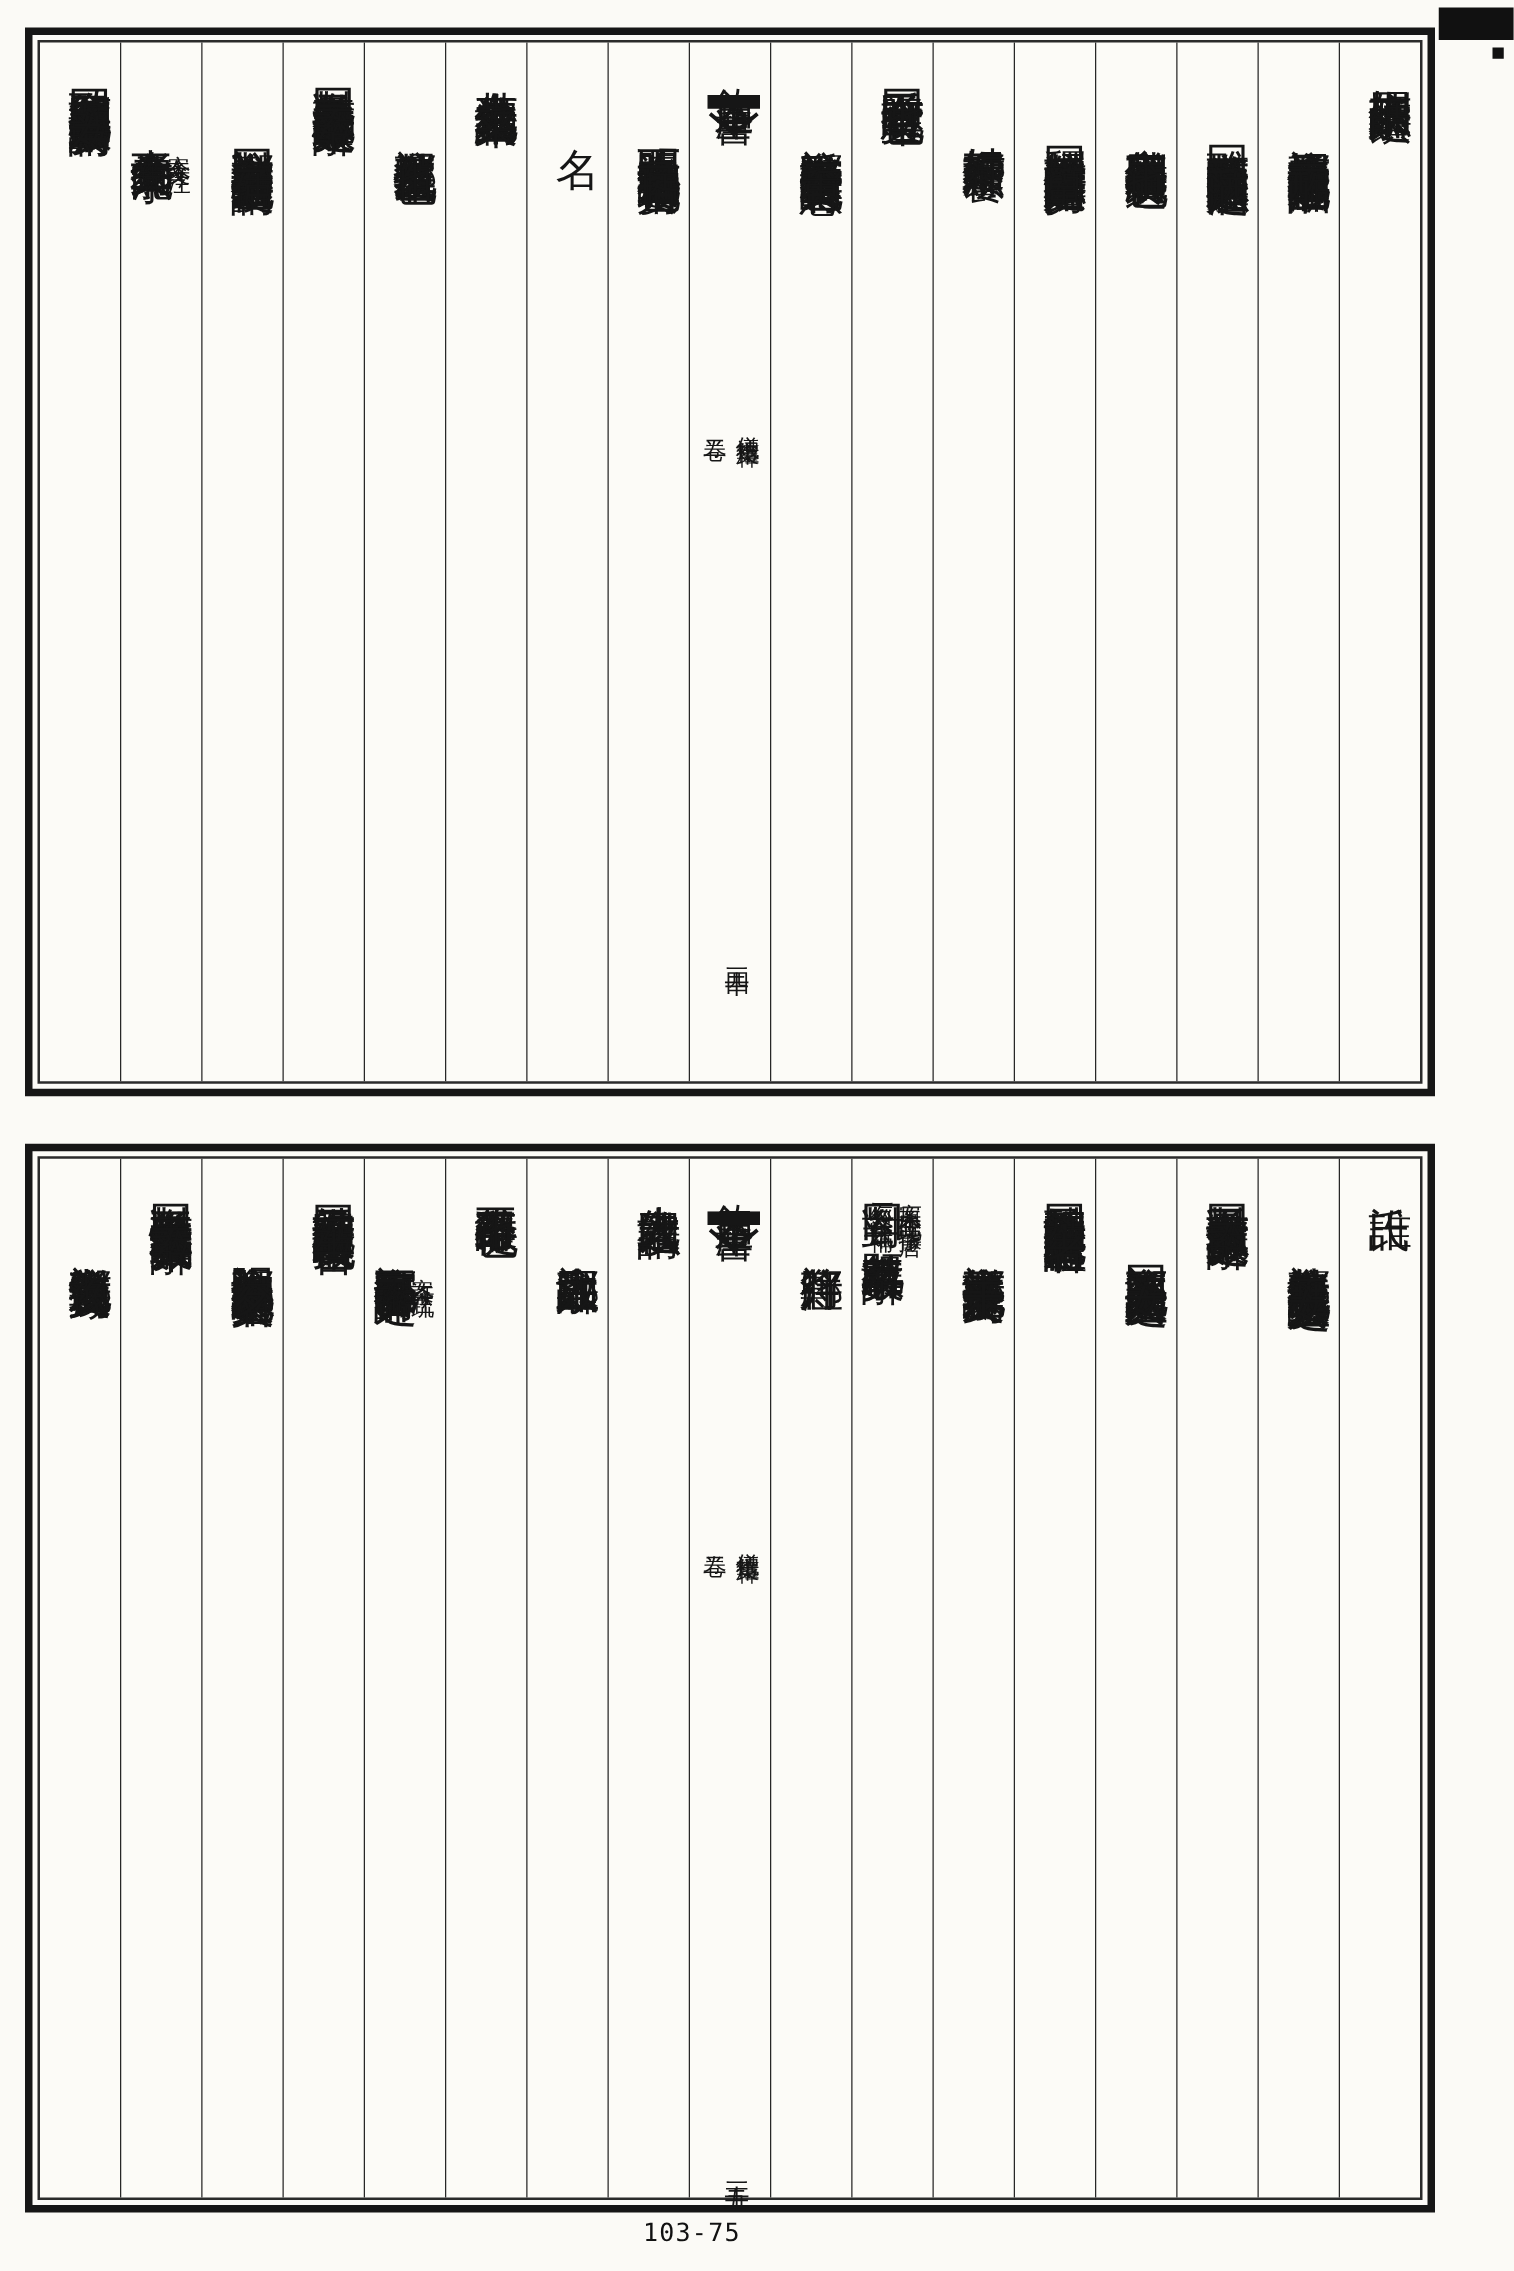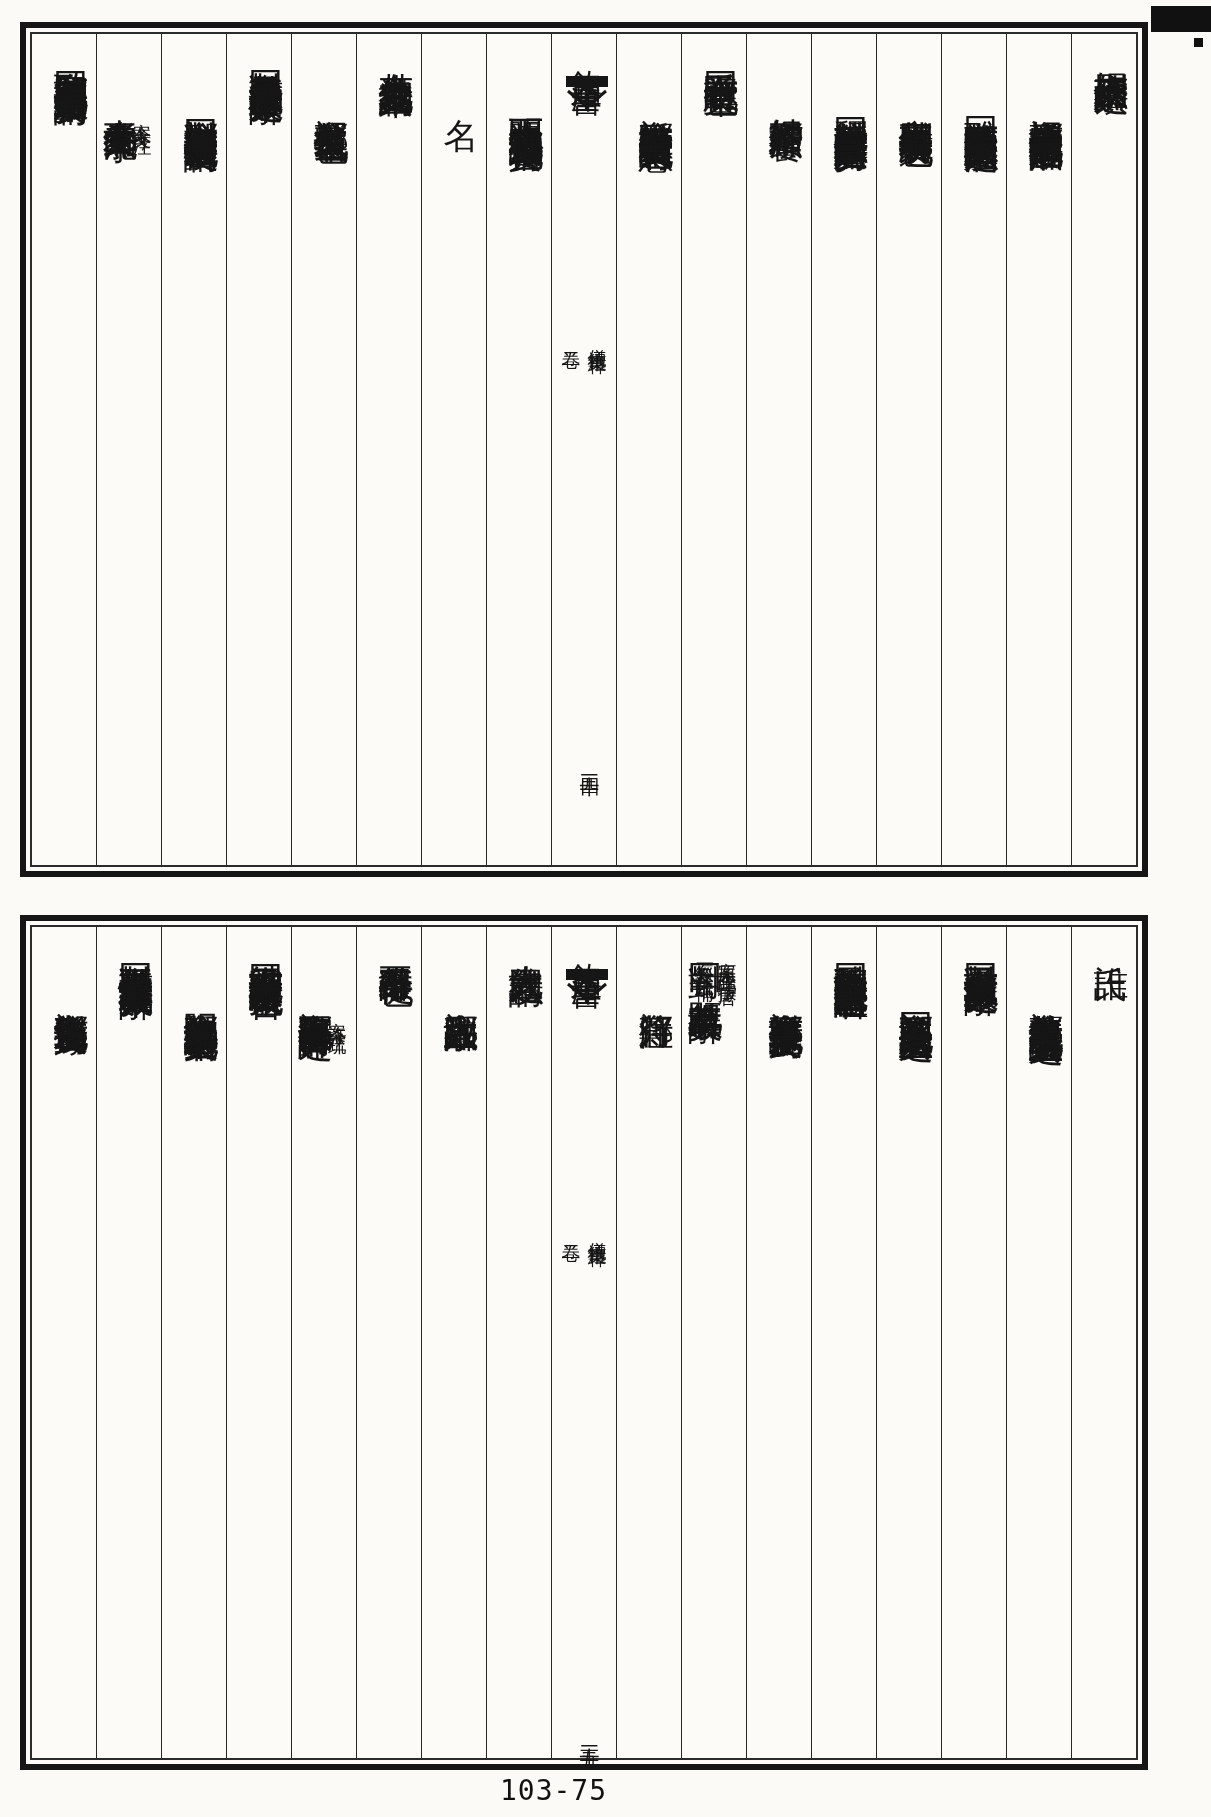--- a/index.html
+++ b/index.html
@@ -43,21 +43,21 @@
   .fishtail{display:inline-block;margin:12px 0 0 0;}
   .bx-book{position:absolute;top:300px;right:9px;font-size:19px;letter-spacing:2px;}
   .bx-juan{position:absolute;top:302px;left:9px;font-size:19px;letter-spacing:2px;}
   .bx-folio{position:absolute;right:16px;font-size:20px;letter-spacing:2px;}
   #block-top .bx-folio{bottom:100px;}
   #block-bottom .bx-folio{bottom:22px;}
   .page-footer{
     position:absolute;left:0;top:1774px;width:1107px;height:40px;
     text-align:center;
     font-family:"DejaVu Sans Mono","Liberation Mono",monospace;
-    font-size:28px;letter-spacing:1px;color:#111;
+    font-size:20px;letter-spacing:1px;color:#111;
   }
 </style>
 </head>
 <body>
 
 <div class="corner-mark"></div>
 <div class="corner-dot"></div>
 
 <div id="block-top" class="block">
   <div class="inner">

